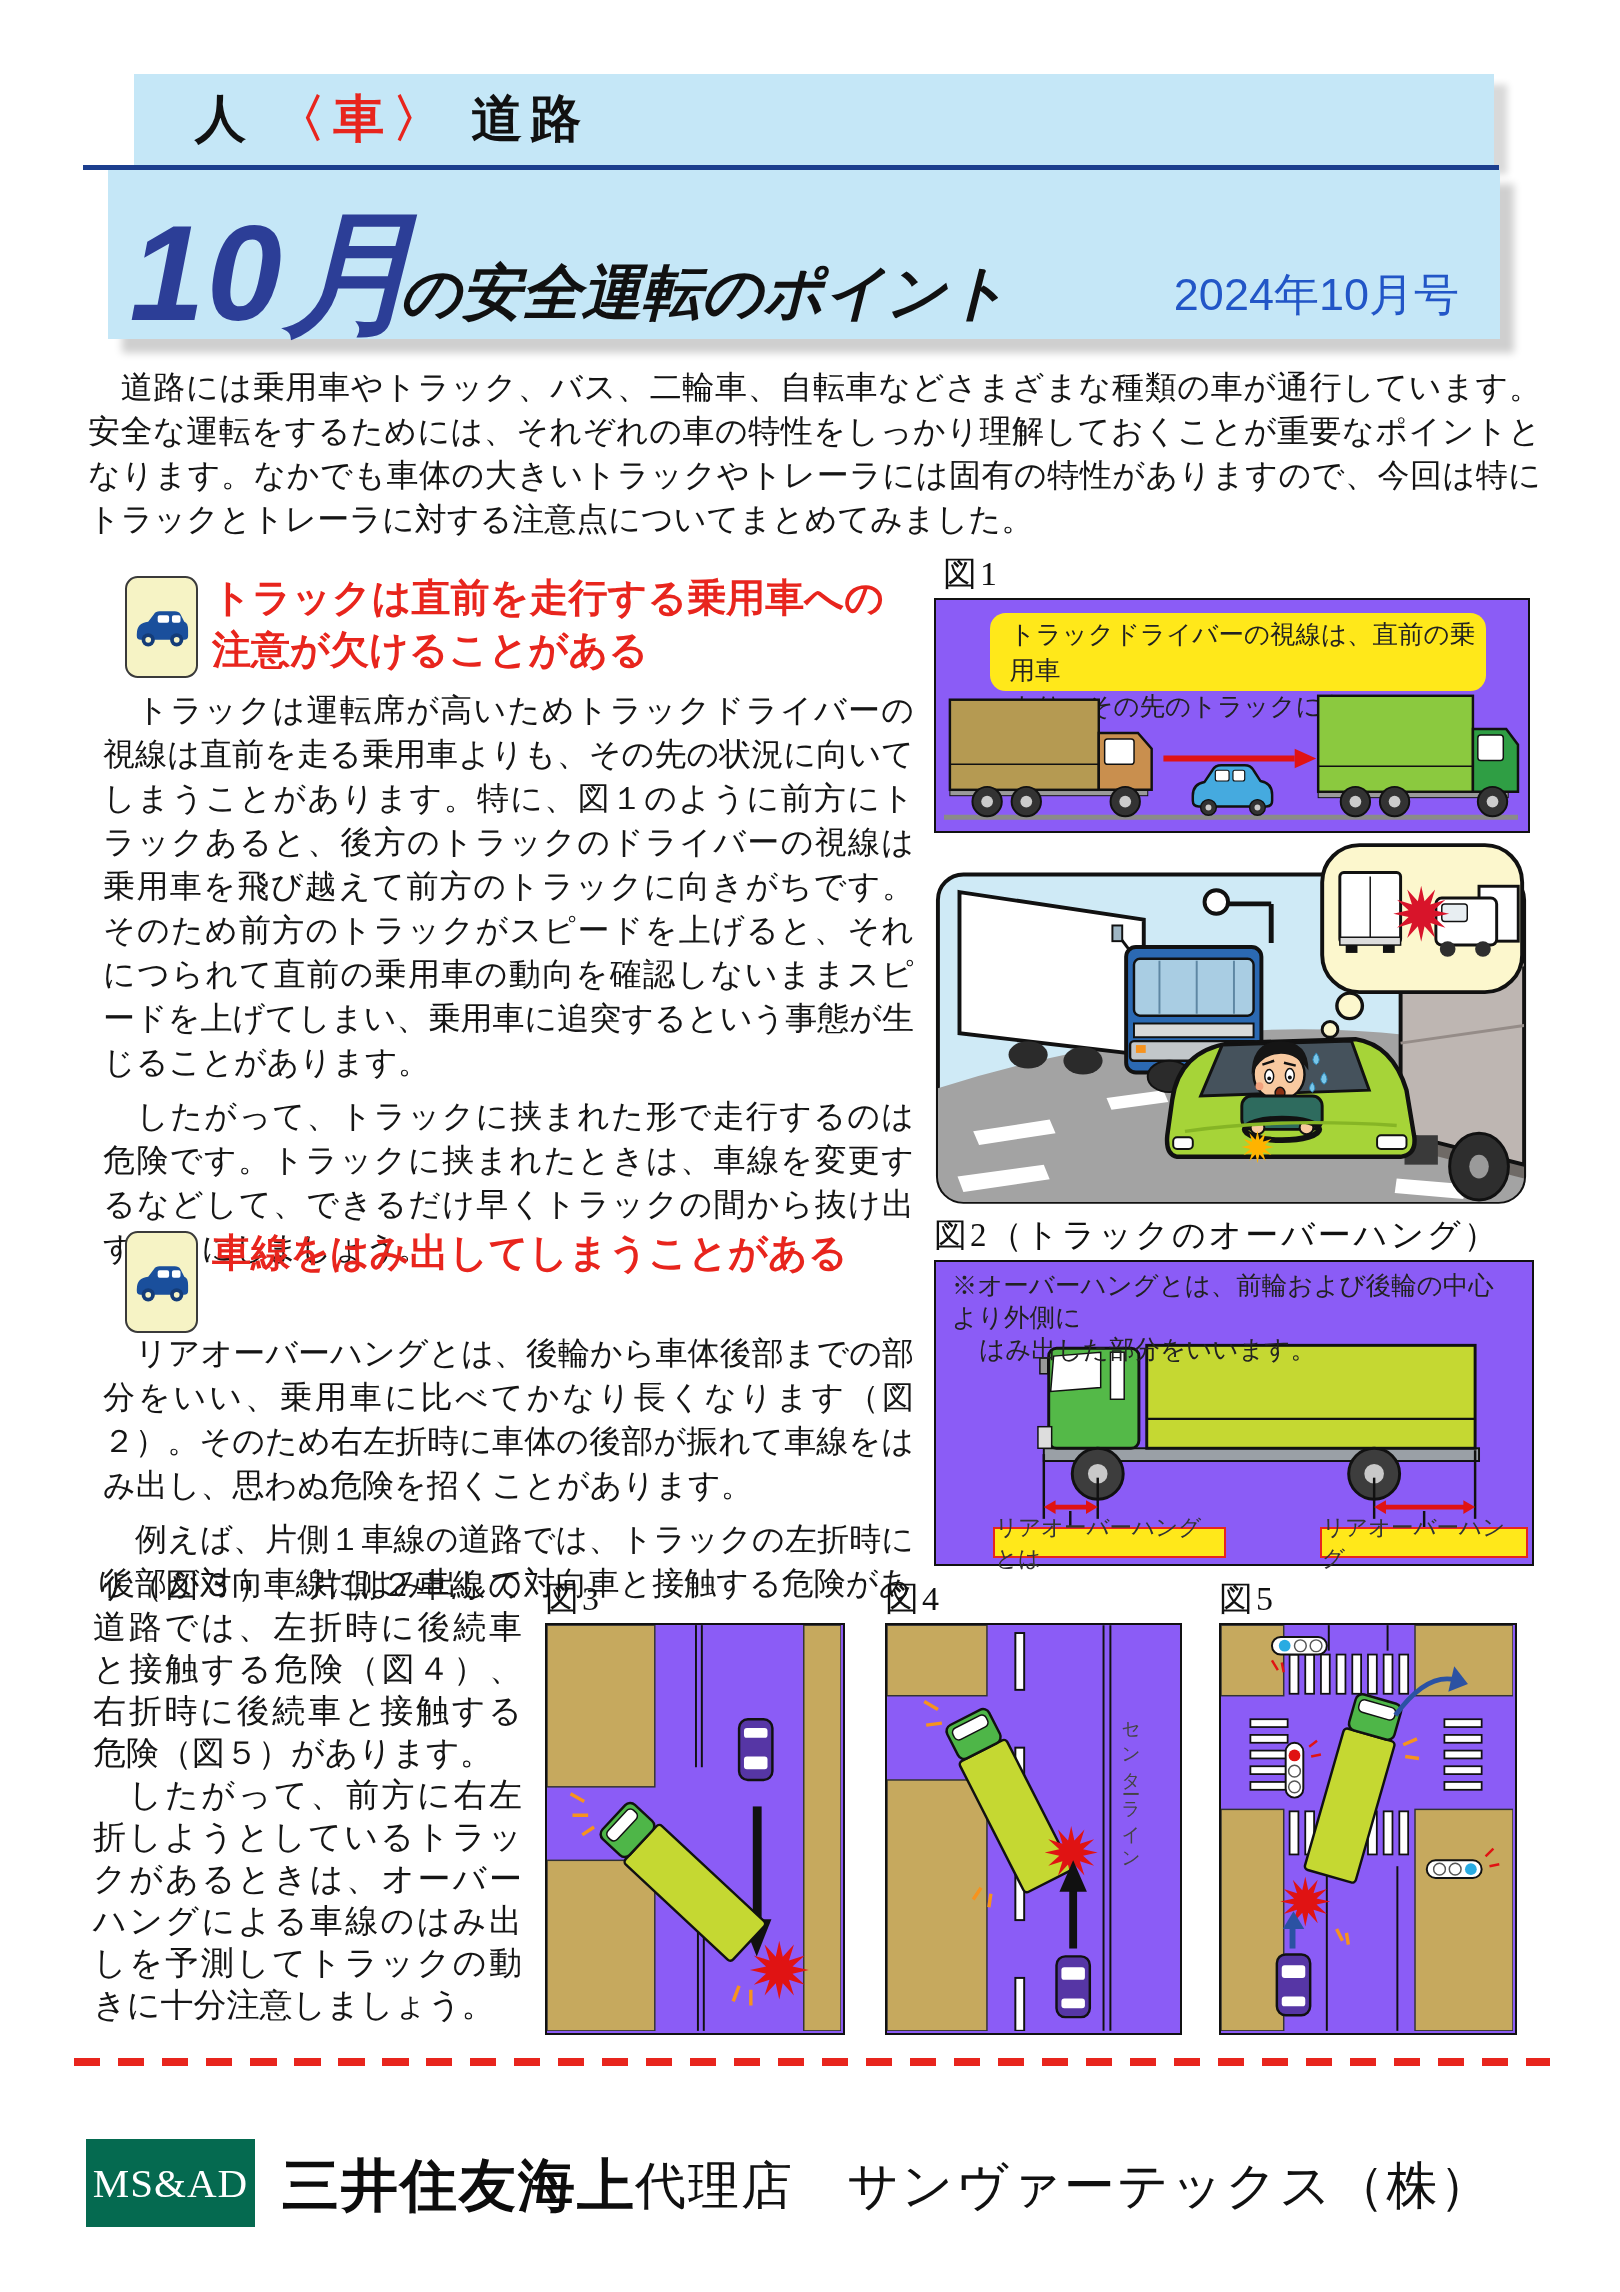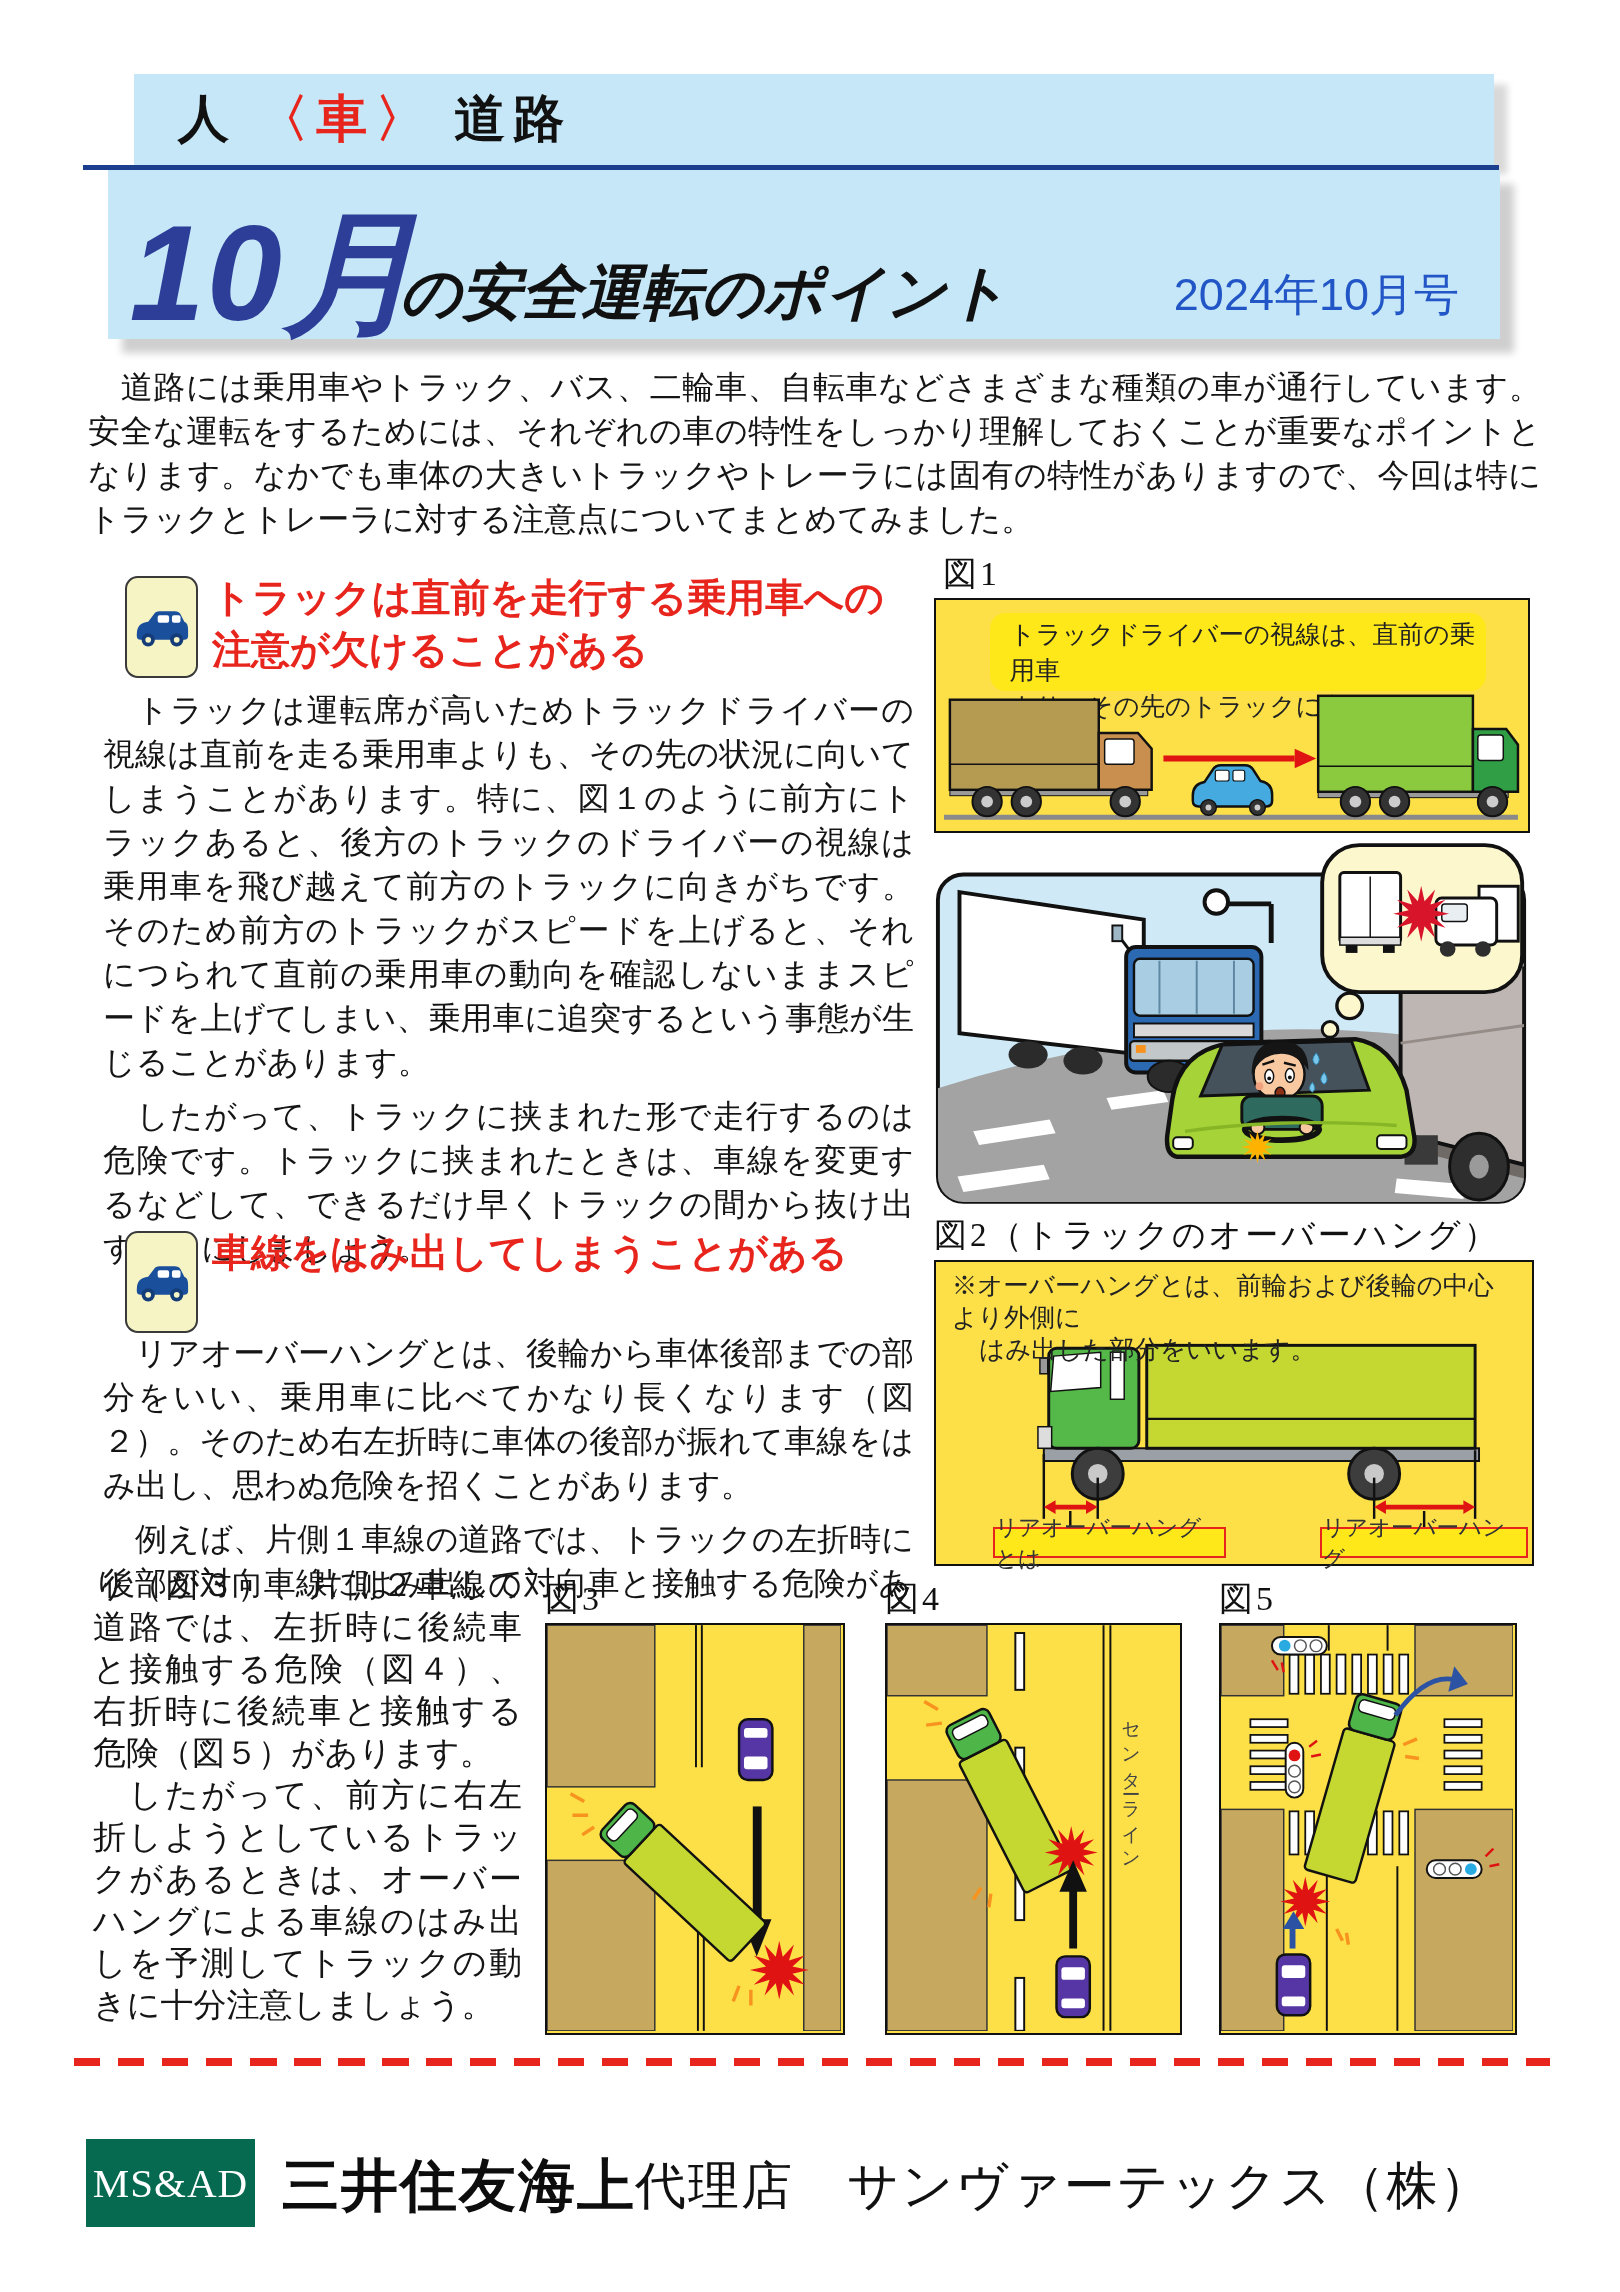--- a/index.html
+++ b/index.html
@@ -3,21 +3,21 @@
 <meta charset="utf-8">
 <style>
   html,body{margin:0;padding:0;background:#fff}
   .page{position:relative;width:1620px;height:2293px;background:#fff;overflow:hidden;
         font-family:"Liberation Serif","DejaVu Serif",serif;color:#151515}
   .abs{position:absolute}
   .gothic{font-family:Liberation Sans, sans-serif}
 
   
   .band1{position:absolute;left:134px;top:74px;width:1360px;height:91px;background:#c5e7f7;
-         box-shadow:13.7px 9.8px 6.9px #d9d9d9;display:flex;align-items:center;padding-left:44px;box-sizing:border-box}
+         box-shadow:13.7px 9.8px 6.9px #d9d9d9;display:flex;align-items:center;padding-left:61px;box-sizing:border-box}
   .band1 .cat{font-size:51px;font-weight:bold;letter-spacing:7.8px;color:#111}
   .band1 .cat .red{color:#e8251d}
   .navy-rule{position:absolute;left:83px;top:165px;width:1416px;height:4.9px;background:#1c3e8e}
   .titleblock{position:absolute;left:108px;top:170px;width:1392px;height:169px;background:#c5e7f7;
               box-shadow:13.7px 13.7px 7.8px #cfcfcf}
   .t-month{position:absolute;left:21.6px;bottom:-2px;font-size:135px;font-weight:bold;font-style:italic;
            color:#2c3e97;line-height:1;letter-spacing:2px}
   .t-rest{position:absolute;left:292px;bottom:15.7px;font-size:60px;font-weight:bold;font-style:italic;
           color:#111;line-height:1}
   .t-issue{position:absolute;right:41px;bottom:21.6px;font-size:45px;color:#2256c7;line-height:1}
@@ -29,21 +29,21 @@
              border-radius:12.7px;display:flex;align-items:center;justify-content:center;box-sizing:border-box}
   .sec-head{position:absolute;font-family:"Liberation Sans","DejaVu Sans",sans-serif;font-weight:bold;
             font-size:39px;line-height:52px;color:#e8251d}
 
   .bodytext{position:absolute;font-size:32px;line-height:44px;text-align:justify}
   .bodytext p{margin:10px}
   .narrowtext{position:absolute;left:93px;top:1564px;width:429px;font-size:33px;line-height:42px;text-align:justify}
   .narrowtext p{margin:0}
 
   .figlabel{position:absolute;font-size:34px;color:#111;letter-spacing:2.9px}
-  .fbox{position:absolute;background:#fde047;border:2.9px solid #111;box-sizing:border-box}
+  .fbox{position:absolute;background:#8b5cf6;border:2.9px solid #111;box-sizing:border-box}
 
   .callout{position:absolute;left:54px;top:12.7px;width:496px;height:78px;background:#ffe81a;border-radius:15.7px;
            font-size:25.5px;line-height:36px;padding:3.9px 0 0 19.6px;box-sizing:border-box;color:#222}
 
   .f2note{position:absolute;left:15.7px;top:7.8px;width:564px;font-size:25.5px;line-height:32px;color:#222}
   .f2note .in2{padding-left:27.4px}
   .olabel{position:absolute;background:#ffe81a;border:2.9px solid #e8251d;font-size:22.5px;color:#333;
           display:flex;align-items:center;justify-content:center;box-sizing:border-box}
 
   .centerline-v{position:absolute;left:1118px;top:1709px;height:176px;writing-mode:vertical-rl;

